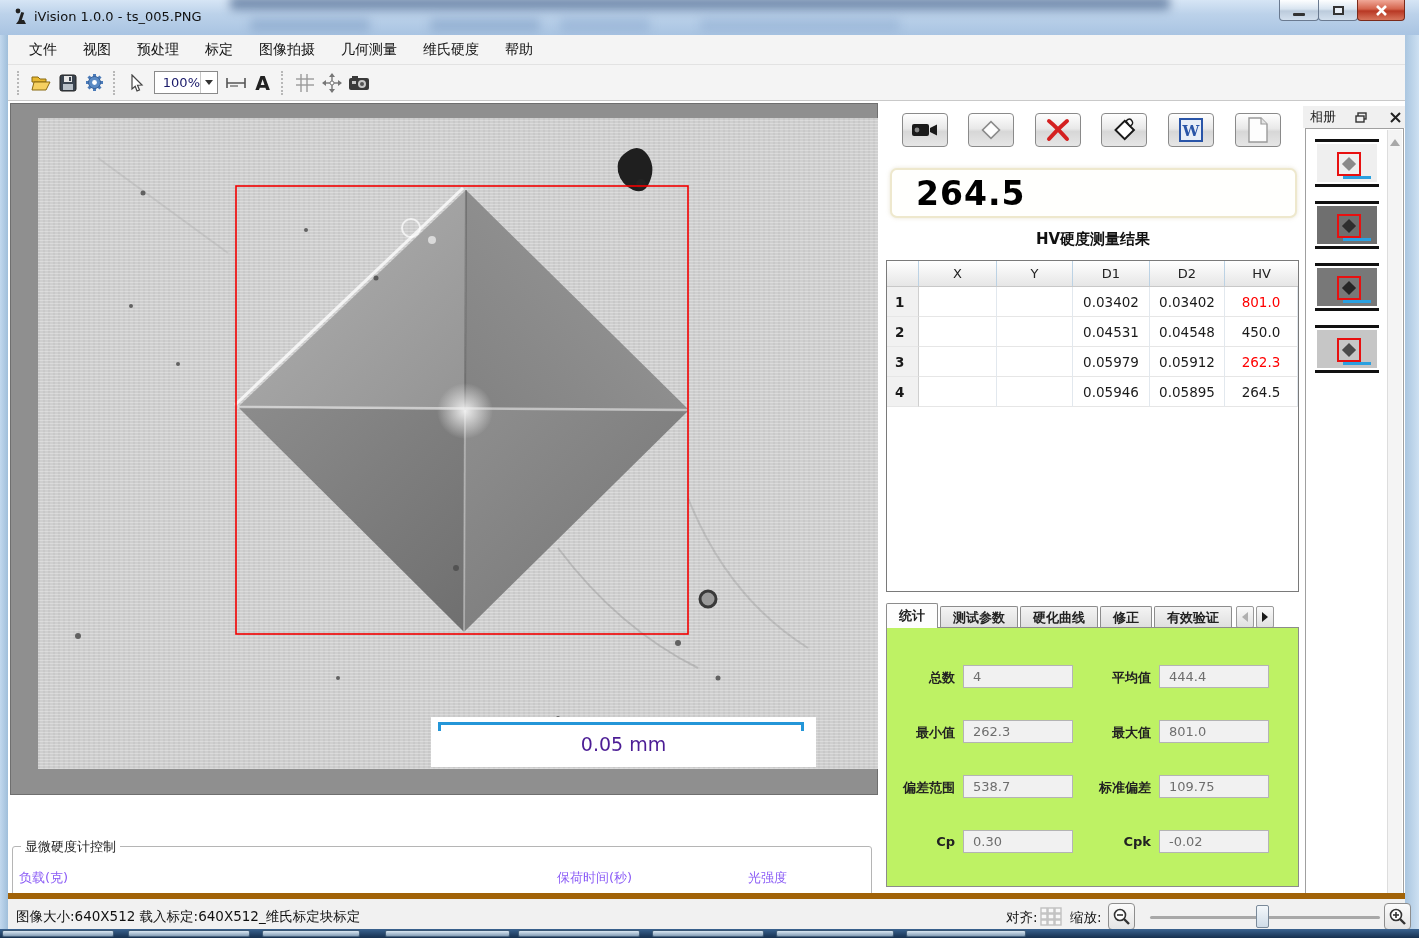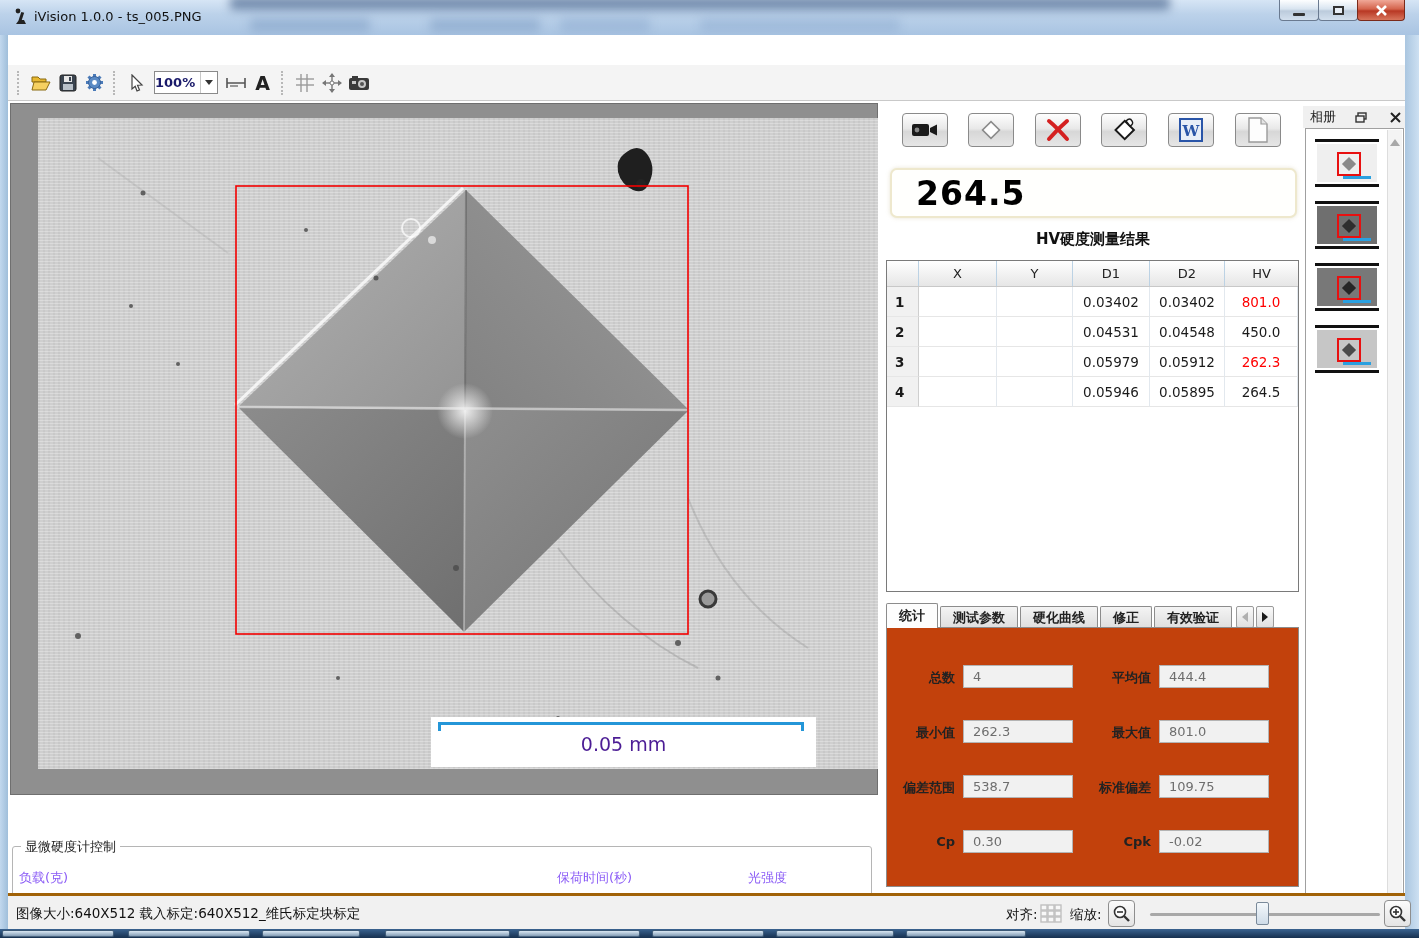--- a/index.html
+++ b/index.html
@@ -28,21 +28,21 @@
   .edge.right{right:0;width:14px;background:linear-gradient(90deg,#aac6e0,#cde0f2);}
   
   .menubar{position:absolute;left:8px;top:35px;width:1397px;height:30px;background:#f4f4f4;border-bottom:1px solid #e2e2e2;
     display:flex;align-items:center;padding-left:8px;}
   .menu-item{padding:5px 13px;font-size:14px;color:#111;cursor:default;}
   .toolbar{position:absolute;left:8px;top:65px;width:1397px;height:36px;background:#f4f4f4;border-bottom:1px solid #c9c9c9;
     display:flex;align-items:center;padding-left:4px;}
   .tb-handle{width:5px;height:24px;margin:0 5px;border-left:2px dotted #b8b8b8;}
   .tbtn{width:27px;height:27px;display:flex;align-items:center;justify-content:center;border:1px solid transparent;border-radius:3px;}
   .combo{width:64px;height:23px;border:1px solid #8a8a8a;background:#fff;display:flex;align-items:center;margin:0 4px;}
-  .combo .val{flex:1;text-align:left;color:#1a1a6a;font-size:13px;font-weight:bold;}
+  .combo .val{flex:1;text-align:right;color:#1a1a6a;font-size:13px;}
   .combo .drop{width:17px;height:100%;border-left:1px solid #c8c8c8;display:flex;align-items:center;justify-content:center;}
   .arr-down{width:0;height:0;border:4px solid transparent;border-top:5px solid #333;margin-top:4px;}
   
   .canvas{position:absolute;left:10px;top:103px;width:868px;height:692px;background:#8f8f8f;border:1px solid #6f6f6f;}
   .specimen{position:absolute;left:27px;top:14px;width:840px;height:651px;
      background:
        repeating-linear-gradient(0deg,rgba(255,255,255,.28) 0 1px,rgba(0,0,0,0) 1px 3px),
        repeating-linear-gradient(90deg,rgba(110,110,110,.07) 0 2px,rgba(0,0,0,0) 2px 5px),
        #cfcfcf;}
   .scalestrip{position:absolute;left:393px;top:599px;width:385px;height:50px;background:#fff;}
@@ -83,38 +83,38 @@
   .tdata .cell{border-right:1px solid #e2e8ee;border-bottom:1px solid #e6e6e6;display:flex;align-items:center;justify-content:center;font-size:13.5px;}
   .tdata .rownum{background:#f1f1f1;font-weight:bold;justify-content:flex-start;padding-left:8px;border-right:1px solid #cfcfcf;}
   
   .tabs{position:absolute;left:886px;top:603px;width:413px;height:25px;display:flex;align-items:flex-end;}
   .tab{height:22px;padding:0 12px;display:flex;align-items:center;font-size:13px;font-weight:600;color:#222;
      border:1px solid #8c8c8c;border-bottom:none;border-radius:2px 2px 0 0;margin-right:2px;
      background:linear-gradient(#f4f4f4,#dedede);margin-top:48px;}
   .tab.active{height:25px;background:#fdfdfd;position:relative;z-index:3;}
   .tabarr{width:18px;height:22px;border:1px solid #9a9a9a;border-radius:2px;background:linear-gradient(#fafafa,#e0e0e0);
      display:flex;align-items:center;justify-content:center;margin-left:2px;}
-  .tabpanel{position:absolute;left:886px;top:627px;width:413px;height:260px;border:1px solid #8c8c8c;background:#c2410c;}
+  .tabpanel{position:absolute;left:886px;top:627px;width:413px;height:260px;border:1px solid #8c8c8c;background:#bef264;}
   .stat-label{position:absolute;font-size:13px;font-weight:600;color:#222;text-align:right;width:90px;}
   .stat-input{position:absolute;width:110px;height:23px;border:1px solid #b4b4b4;background:#f1f1f1;color:#6e6e6e;
      font-size:13px;display:flex;align-items:center;padding-left:9px;}
   
   .album-title{position:absolute;left:1303px;top:106px;width:102px;height:22px;background:#f0f0f0;
      display:flex;align-items:center;font-size:13px;color:#222;padding-left:7px;}
   .album-title .ic{margin-left:auto;margin-right:4px;display:flex;}
   .album-body{position:absolute;left:1305px;top:128px;width:99px;height:792px;border:1px solid #a0a0a0;background:#fff;}
   .thumb{position:absolute;left:9px;width:64px;height:48px;border-top:3px solid #111;border-bottom:3px solid #111;}
   .thumb .photo{position:absolute;inset:2px;}
   .redbox{position:absolute;left:20px;top:8px;width:24px;height:24px;border:2px solid #e81010;}
   .minidiamond{position:absolute;left:5px;top:5px;width:10px;height:10px;background:#3a3a3a;transform:rotate(45deg);}
   .miniscale{position:absolute;right:6px;bottom:3px;width:28px;height:3px;background:#2aa0e0;}
   .album-scroll{position:absolute;right:1px;top:1px;width:15px;height:788px;background:#f4f4f4;border-left:1px solid #ddd;}
   .scroll-up{width:0;height:0;border:5px solid transparent;border-bottom:7px solid #a8a8a8;margin:4px auto;}
   
-  .statusbar{position:absolute;left:8px;top:893px;width:1397px;height:36px;background:#f1f1f1;border-top:3px solid #a16207;}
+  .statusbar{position:absolute;left:8px;top:893px;width:1397px;height:36px;background:#f1f1f1;border-top:6px solid #a16207;}
   .status-text{position:absolute;left:8px;top:9px;font-size:13.5px;color:#111;}
   .sb-label{position:absolute;top:10px;font-size:13.5px;color:#111;}
   .sb-btn{position:absolute;top:4px;width:27px;height:27px;border:1px solid #8e8e8e;border-radius:4px;
      background:linear-gradient(#fbfbfb,#e4e4e4);display:flex;align-items:center;justify-content:center;}
   .taskbar{position:absolute;left:0;top:929px;width:1419px;height:9px;background:linear-gradient(#3a6390,#16304f);}
   .task-btn{position:absolute;top:1px;height:7px;border-radius:2px;background:linear-gradient(rgba(225,238,248,.95),rgba(150,175,198,.85));border:1px solid rgba(40,70,100,.8);}
 </style>
 </head>
 <body>
 
@@ -143,20 +143,30 @@
         <svg width="13" height="11">
             <path d="M2 1 L11 10 M11 1 L2 10" stroke="#fff" stroke-width="2.6"></path>
           </svg>
       </div>
     </div>
   </div>
 
   <div class="edge left"></div>
   <div class="edge right"></div>
 
+  <div class="menubar">
+    <span class="menu-item">文件</span>
+    <span class="menu-item">视图</span>
+    <span class="menu-item">预处理</span>
+    <span class="menu-item">标定</span>
+    <span class="menu-item">图像拍摄</span>
+    <span class="menu-item">几何测量</span>
+    <span class="menu-item">维氏硬度</span>
+    <span class="menu-item">帮助</span>
+  </div>
 
   <div class="toolbar">
     <div class="tb-handle"></div>
     <div class="tbtn">
       <svg width="22" height="18">
         <path d="M2 3 h6 l2 2 h6 v3 h-14 Z" fill="#e8b830" stroke="#8a6a10"></path>
         <path d="M4 8 h16 l-4 8 h-14 Z" fill="#f6d060" stroke="#8a6a10"></path>
       </svg>
     </div>
     <div class="tbtn">

